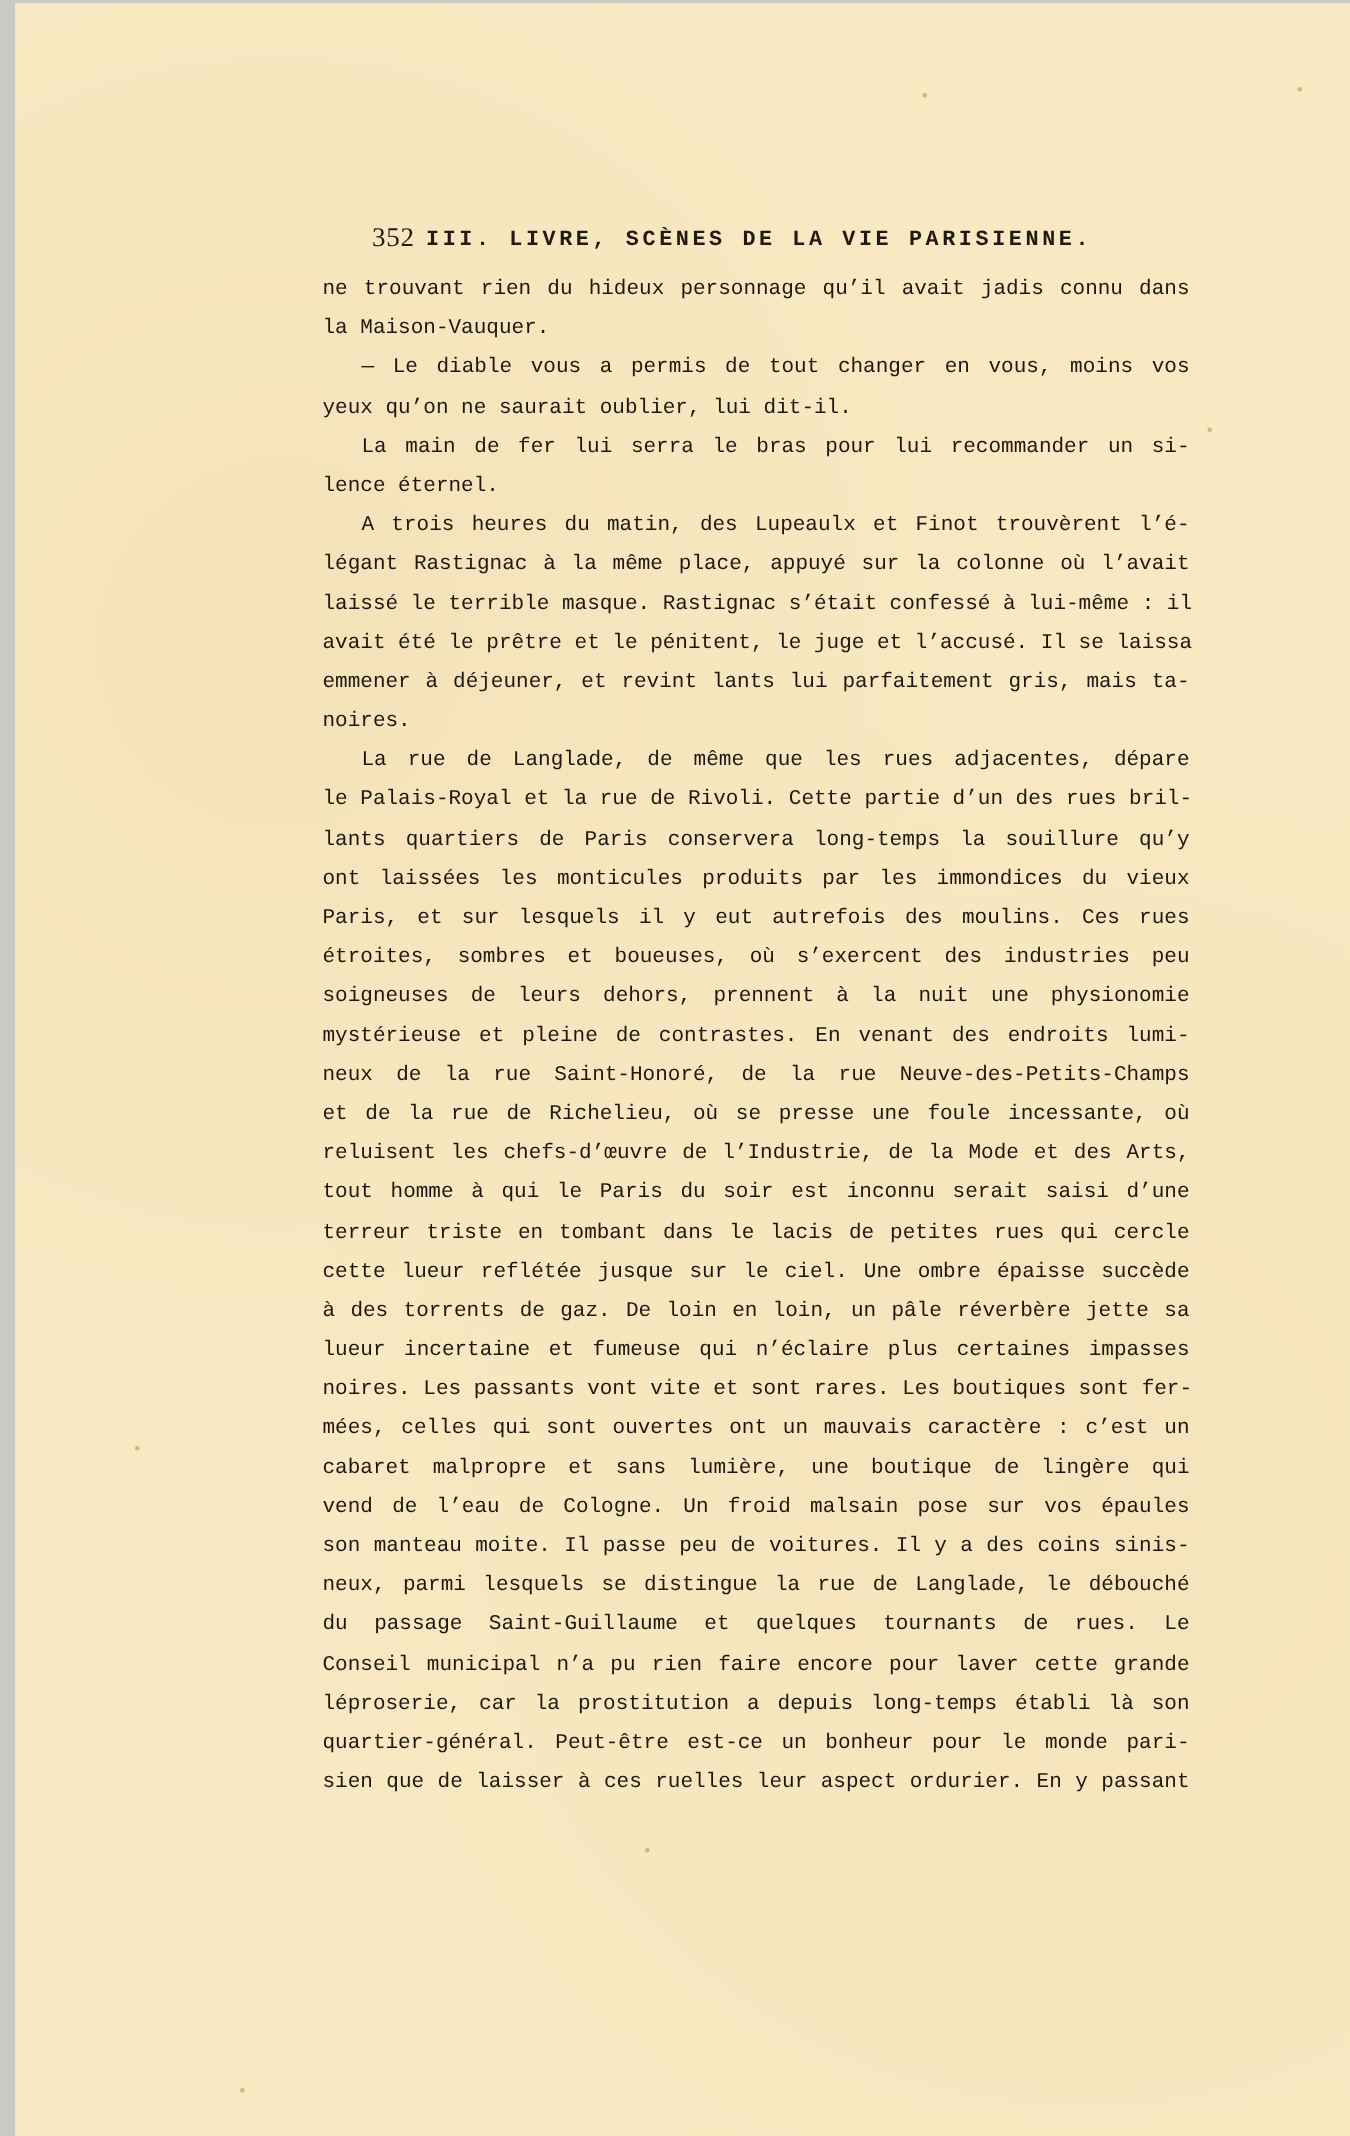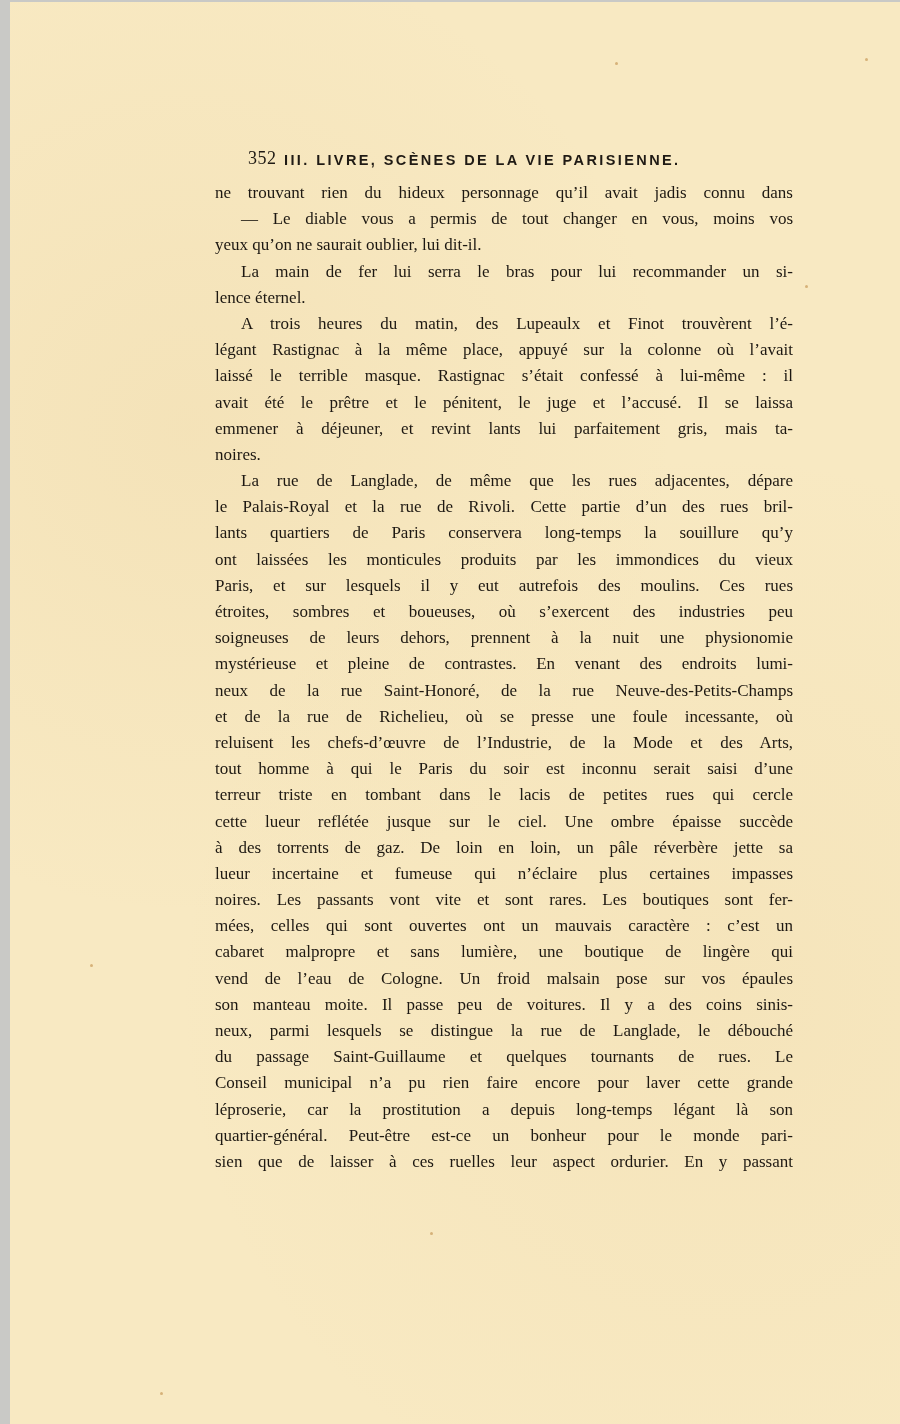--- a/index.html
+++ b/index.html
@@ -42,29 +42,29 @@
       letter-spacing: 0.5px;
       margin-left: 40px;
     }
     .running-head {
       position: absolute;
       left: 76px;
       top: 4px;
       font-size: 14.5px;
       font-weight: bold;
       letter-spacing: 2.4px;
-      font-family: Liberation Sans, sans-serif;
+      font-family: Liberation Mono, monospace;
     }
     .body-text {
       position: absolute;
       left: 205px;
       top: 178px;
       width: 578px;
-      font-family: Liberation Serif, serif;
-      font-size: 17px;
+      font-family: Liberation Mono, monospace;
+      font-size: 14px;
       line-height: 26.2px;
       color: #1d1812;
     }
     .line {
       display: block;
       white-space: nowrap;
       text-align: justify;
       text-align-last: justify;
       height: 26.2px;
     }
@@ -87,20 +87,21 @@
 <body>
 
 <div class="page">
   <div class="header">
     <span class="page-number">352</span>
     <span class="running-head">III. LIVRE, SCÈNES DE LA VIE PARISIENNE.</span>
   </div>
 
   <div class="body-text" id="body-text">
       <span class="line">ne trouvant rien du hideux personnage qu’il avait jadis connu dans</span>
+      <span class="line last">la Maison-Vauquer.</span>
       <span class="line indent">— Le diable vous a permis de tout changer en vous, moins vos</span>
       <span class="line last">yeux qu’on ne saurait oublier, lui dit-il.</span>
       <span class="line indent">La main de fer lui serra le bras pour lui recommander un si-</span>
       <span class="line last">lence éternel.</span>
       <span class="line indent">A trois heures du matin, des Lupeaulx et Finot trouvèrent l’é-</span>
       <span class="line">légant Rastignac à la même place, appuyé sur la colonne où l’avait</span>
       <span class="line">laissé le terrible masque. Rastignac s’était confessé à lui-même : il</span>
       <span class="line">avait été le prêtre et le pénitent, le juge et l’accusé. Il se laissa</span>
       <span class="line">emmener à déjeuner, et revint lants lui parfaitement gris, mais ta-</span>
       <span class="line last">noires.</span>
@@ -121,21 +122,21 @@
       <span class="line">à des torrents de gaz. De loin en loin, un pâle réverbère jette sa</span>
       <span class="line">lueur incertaine et fumeuse qui n’éclaire plus certaines impasses</span>
       <span class="line">noires. Les passants vont vite et sont rares. Les boutiques sont fer-</span>
       <span class="line">mées, celles qui sont ouvertes ont un mauvais caractère : c’est un</span>
       <span class="line">cabaret malpropre et sans lumière, une boutique de lingère qui</span>
       <span class="line">vend de l’eau de Cologne. Un froid malsain pose sur vos épaules</span>
       <span class="line">son manteau moite. Il passe peu de voitures. Il y a des coins sinis-</span>
       <span class="line">neux, parmi lesquels se distingue la rue de Langlade, le débouché</span>
       <span class="line">du passage Saint-Guillaume et quelques tournants de rues. Le</span>
       <span class="line">Conseil municipal n’a pu rien faire encore pour laver cette grande</span>
-      <span class="line">léproserie, car la prostitution a depuis long-temps légant là son</span>
+      <span class="line">léproserie, car la prostitution a depuis long-temps établi là son</span>
       <span class="line">quartier-général. Peut-être est-ce un bonheur pour le monde pari-</span>
       <span class="line">sien que de laisser à ces ruelles leur aspect ordurier. En y passant</span>
     </div>
 
   <span class="speck" style="left:605px; top:60px;"></span>
   <span class="speck" style="left:855px; top:56px;"></span>
   <span class="speck" style="left:795px; top:283px;"></span>
   <span class="speck" style="left:80px; top:962px;"></span>
   <span class="speck" style="left:420px; top:1230px;"></span>
   <span class="speck" style="left:150px; top:1390px;"></span>

